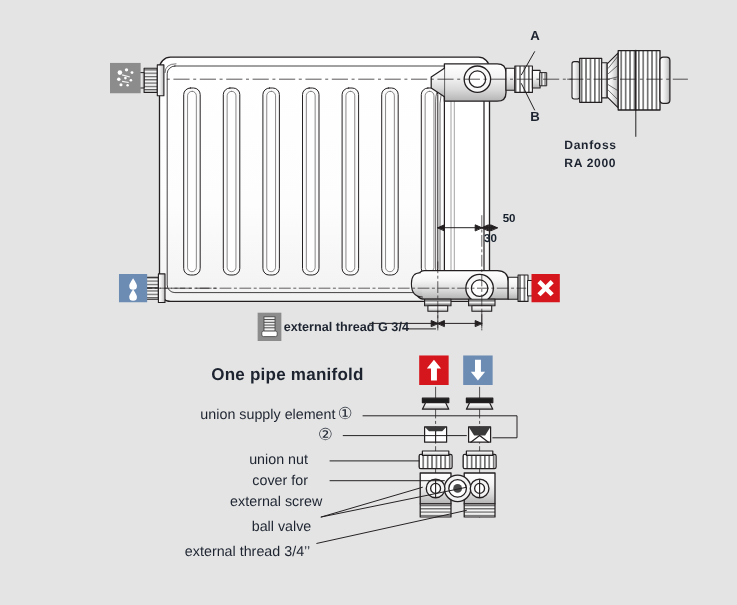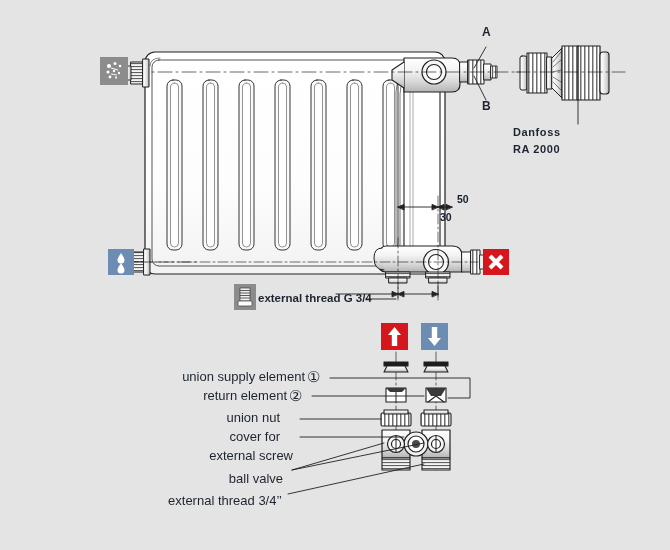--- a/index.html
+++ b/index.html
@@ -292,25 +292,25 @@
   <div class="lbl lbl-ab" style="left:482px;top:100px;">B</div>
 
   <div class="lbl lbl-brand" style="left:513px;top:126px;">Danfoss</div>
   <div class="lbl lbl-brand" style="left:513px;top:143px;">RA 2000</div>
 
   <div class="lbl lbl-dim" style="left:409px;top:193px;margin-left:48px;">50</div>
   <div class="lbl lbl-dim" style="left:440px;top:211px;">30</div>
 
   <div class="lbl lbl-thread" style="left:258px;top:292px;">external thread G 3/4</div>
 
+  <div class="lbl lbl-title" style="left:192px;top:332px;">One pipe manifold</div>
 
   <div class="lbl lbl-call" style="left:155px;top:370px;width:150px;text-align:right;">union supply element</div>
   <div class="lbl lbl-call" style="left:307px;top:368px;font-size:15px;">①</div>
 
-  <div class="lbl lbl-call" style="left:155px;top:389px;width:132px;text-align:right;">return element</div>
   <div class="lbl lbl-call" style="left:289px;top:387px;font-size:15px;">②</div>
 
   <div class="lbl lbl-call" style="left:155px;top:411px;width:125px;text-align:right;">union nut</div>
 
   <div class="lbl lbl-call" style="left:155px;top:430px;width:125px;text-align:right;">cover for</div>
   <div class="lbl lbl-call" style="left:155px;top:449px;width:138px;text-align:right;">external screw</div>
 
   <div class="lbl lbl-call" style="left:155px;top:472px;width:128px;text-align:right;">ball valve</div>
 
   <div class="lbl lbl-call" style="left:140px;top:494px;width:142px;text-align:right;">external thread 3/4’’</div>

